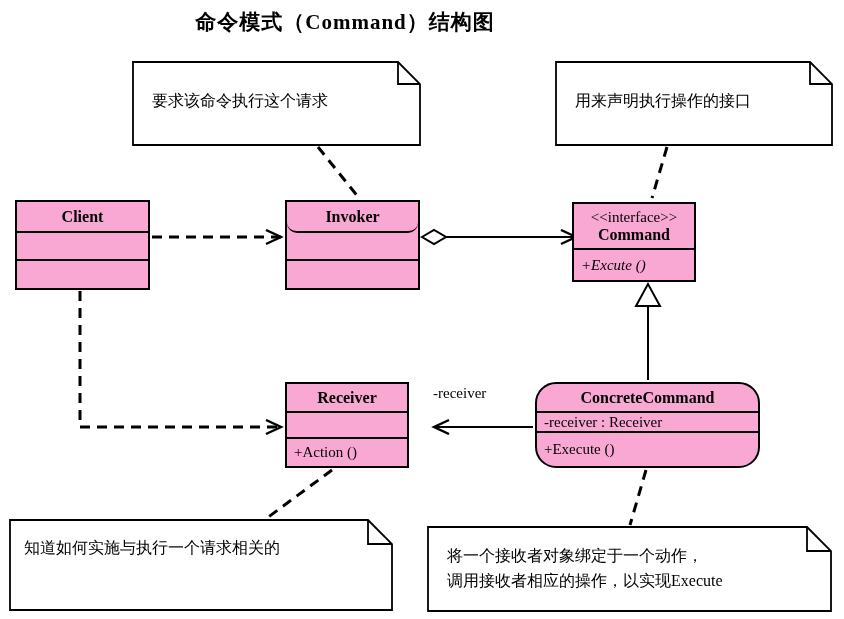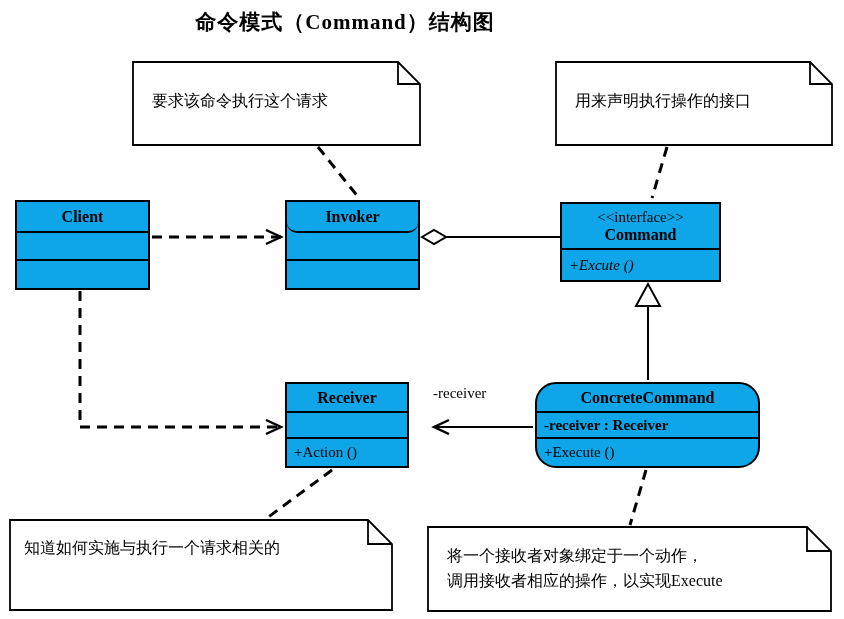--- a/index.html
+++ b/index.html
@@ -7,21 +7,21 @@
     position:relative;width:844px;height:619px;background:#ffffff;
     font-family:"Liberation Serif","DejaVu Serif",serif;color:#000;overflow:hidden;
   }
   .title{
     position:absolute;left:0;top:8px;width:690px;text-align:center;
     font-size:21px;font-weight:bold;letter-spacing:1px;
     font-family:"Liberation Serif","DejaVu Serif",serif;
   }
   #wires{position:absolute;left:0;top:0;width:844px;height:619px;}
   .uml-class{
-    position:absolute;background:#0ea5e9;border:2px solid #000;box-sizing:border-box;
+    position:absolute;background:#f9a8d4;border:2px solid #000;box-sizing:border-box;
     display:flex;flex-direction:column;
   }
   .cmp{box-sizing:border-box;border-bottom:2px solid #000;}
   .cmp:last-child{border-bottom:none;}
   .cname{
     font-weight:bold;text-align:center;font-size:16px;
     display:flex;align-items:center;justify-content:center;flex-direction:column;
   }
   .stereo{font-weight:normal;font-size:15px;line-height:18px;}
   .member{font-size:15px;display:flex;align-items:center;padding-left:7px;}
@@ -88,37 +88,37 @@
     <div class="cmp" style="height:28px;"></div>
     <div class="cmp" style="flex:1;"></div>
   </div>
 
   <div class="uml-class" style="left:285px;top:200px;width:135px;height:90px;">
     <div class="cmp cname" style="height:31px;border-radius:10px;">Invoker</div>
     <div class="cmp" style="height:28px;"></div>
     <div class="cmp" style="flex:1;"></div>
   </div>
 
-  <div class="uml-class" style="left:560px;top:202px;width:161px;height:80px;">
+  <div class="uml-class" style="left:572px;top:202px;width:124px;height:80px;">
     <div class="cmp cname" style="height:46px;">
       <span class="stereo">&lt;&lt;interface&gt;&gt;</span>
       <span>Command</span>
     </div>
     <div class="cmp member italic" style="flex:1;">+Excute ()</div>
   </div>
 
   <div class="uml-class" style="left:285px;top:382px;width:124px;height:86px;">
     <div class="cmp cname" style="height:29px;">Receiver</div>
     <div class="cmp" style="height:26px;"></div>
     <div class="cmp member" style="flex:1;">+Action ()</div>
   </div>
 
   <div class="uml-class" style="left:535px;top:382px;width:225px;height:86px;border-radius:21px;">
     <div class="cmp cname" style="height:29px;">ConcreteCommand</div>
-    <div class="cmp member" style="height:26px;font-weight:bold;">-receiver : Receiver</div>
+    <div class="cmp member" style="height:20px;">-receiver : Receiver</div>
     <div class="cmp member" style="flex:1;">+Execute ()</div>
   </div>
 
   <div class="edge-label" style="left:433px;top:385px;">-receiver</div>
 
   <div class="note-text" style="left:575px;top:88px;">用来声明执行操作的接口</div>
   <div class="note-text" style="left:152px;top:88px;">要求该命令执行这个请求</div>
   <div class="note-text" style="left:24px;top:535px;">
     <div>知道如何实施与执行一个请求相关的</div>
   </div>

